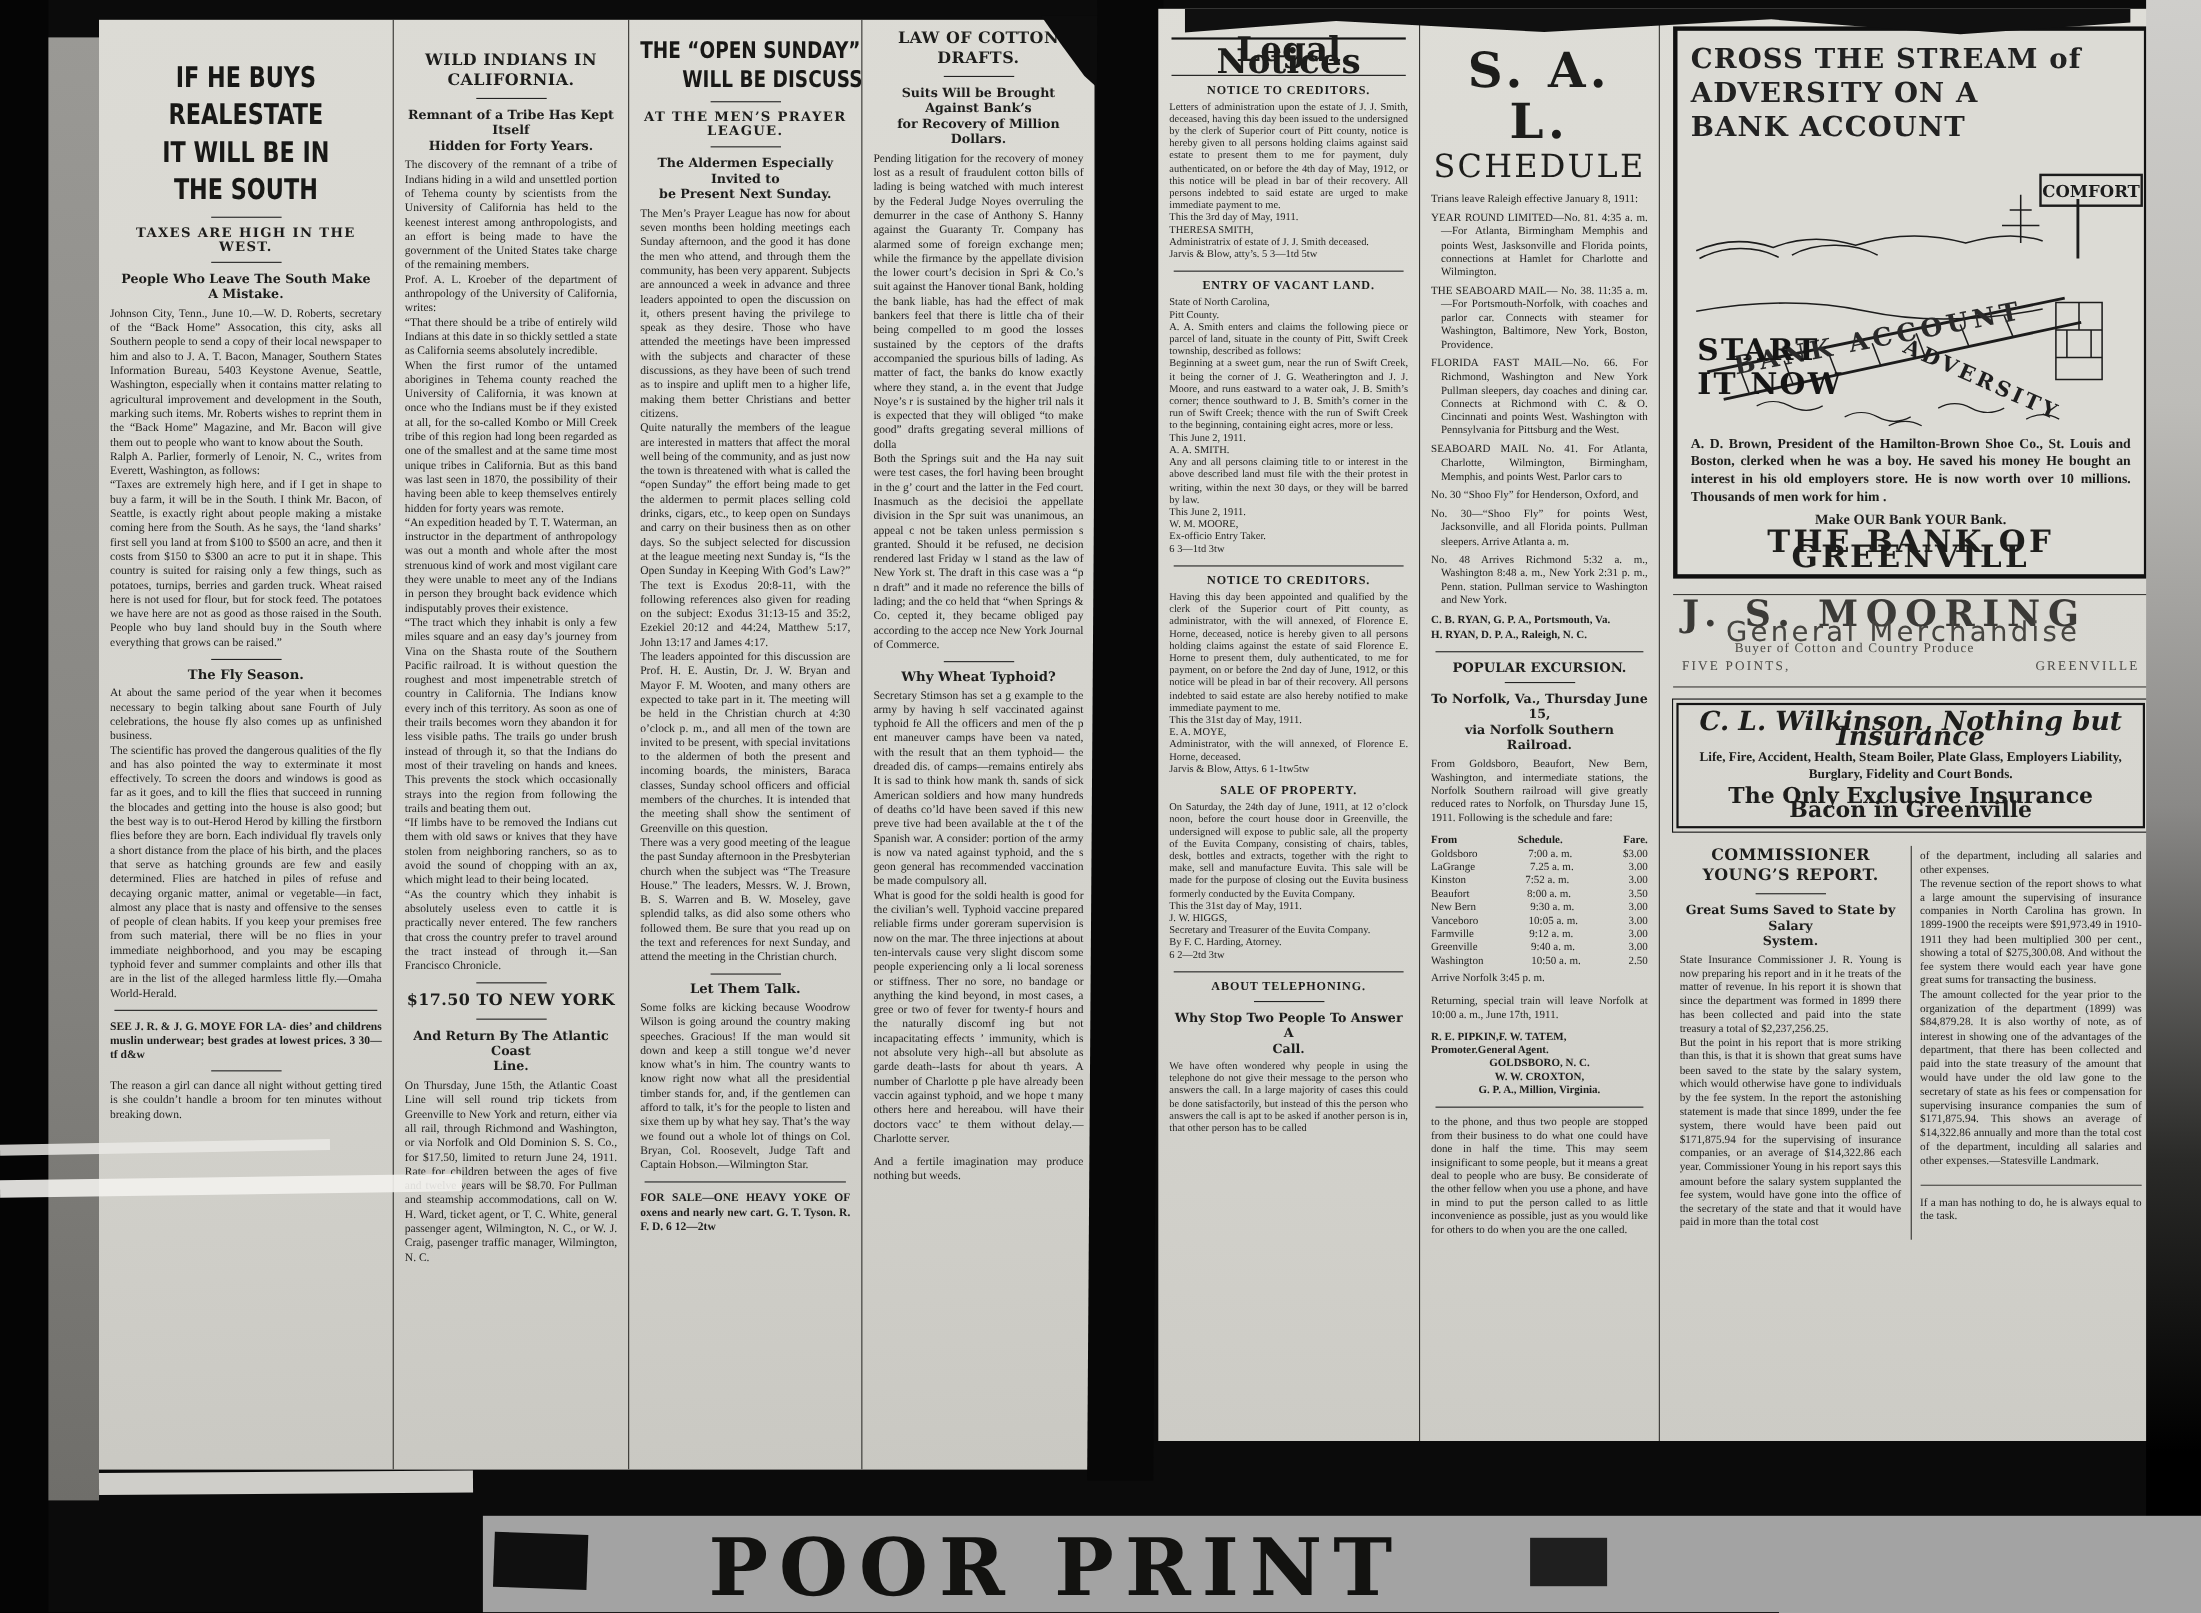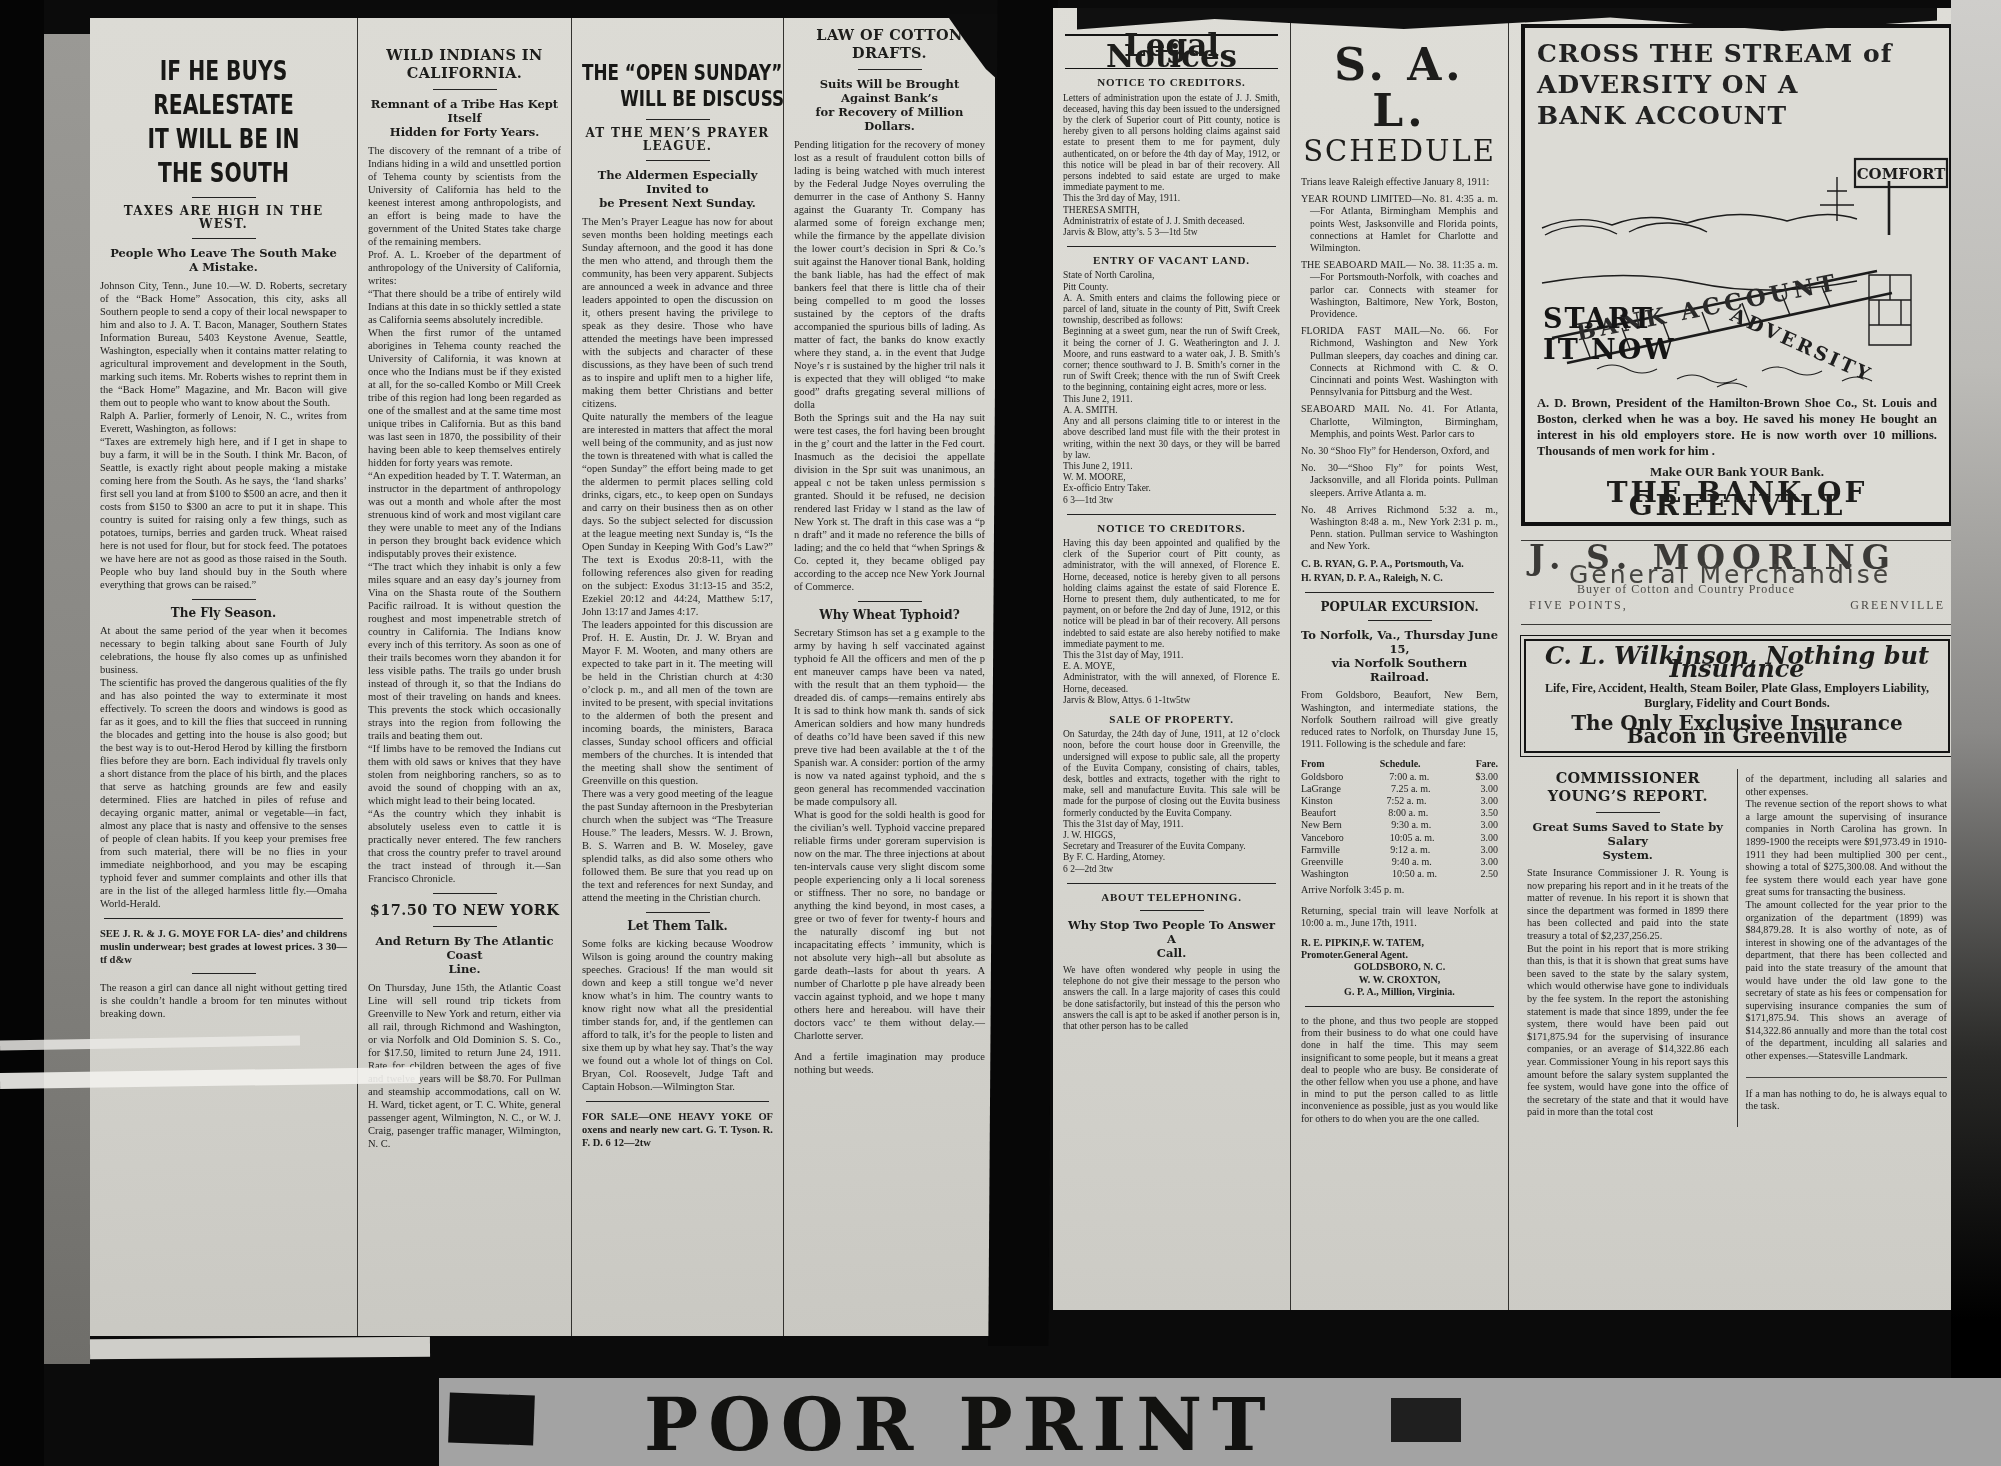--- a/index.html
+++ b/index.html
@@ -23,21 +23,21 @@
   .masthead-remnant{position:absolute;left:24px;top:0;width:860px;height:24px;background:#101010;
         clip-path:polygon(0 0,100% 0,100% 52%,82% 96%,62% 40%,38% 88%,16% 46%,0 90%);}
   
   .cols{display:flex;height:100%;}
   .col{box-sizing:border-box;padding:0 10px;border-right:1px solid #33322f;overflow:hidden;
        text-align:justify;}
   .col:last-child{border-right:none;}
   .lp .col{font-size:10.5px;line-height:13px;}
   .c1{width:268px;padding-top:36px;}
   .c2{width:214px;padding-top:28px;}
-  .c3{width:212px;padding-top:42px;}
+  .c3{width:212px;padding-top:15px;}
   .c4{width:211px;padding-top:8px;}
   .c5{width:238px;padding-top:26px;font-size:9.5px;line-height:11.2px;}
   .c6{width:218px;padding-top:34px;font-size:10px;line-height:12.2px;}
   .c7{width:456px;padding-top:14px;font-size:10.5px;line-height:13px;}
   .body{white-space:pre-line;margin:4px 0 8px;}
   .rule{width:64px;border-top:1.6px solid #222;margin:7px auto;}
   .rule-wide{border-top:1.2px solid #222;margin:8px 4px;}
   .hl-gothic{font-family:"DejaVu Sans", sans-serif;font-weight:bold;text-align:center;
       font-size:26px;line-height:34px;white-space:pre-line;transform:scaleX(.78);transform-origin:50% 50%;
       margin:0;color:#181816;}

